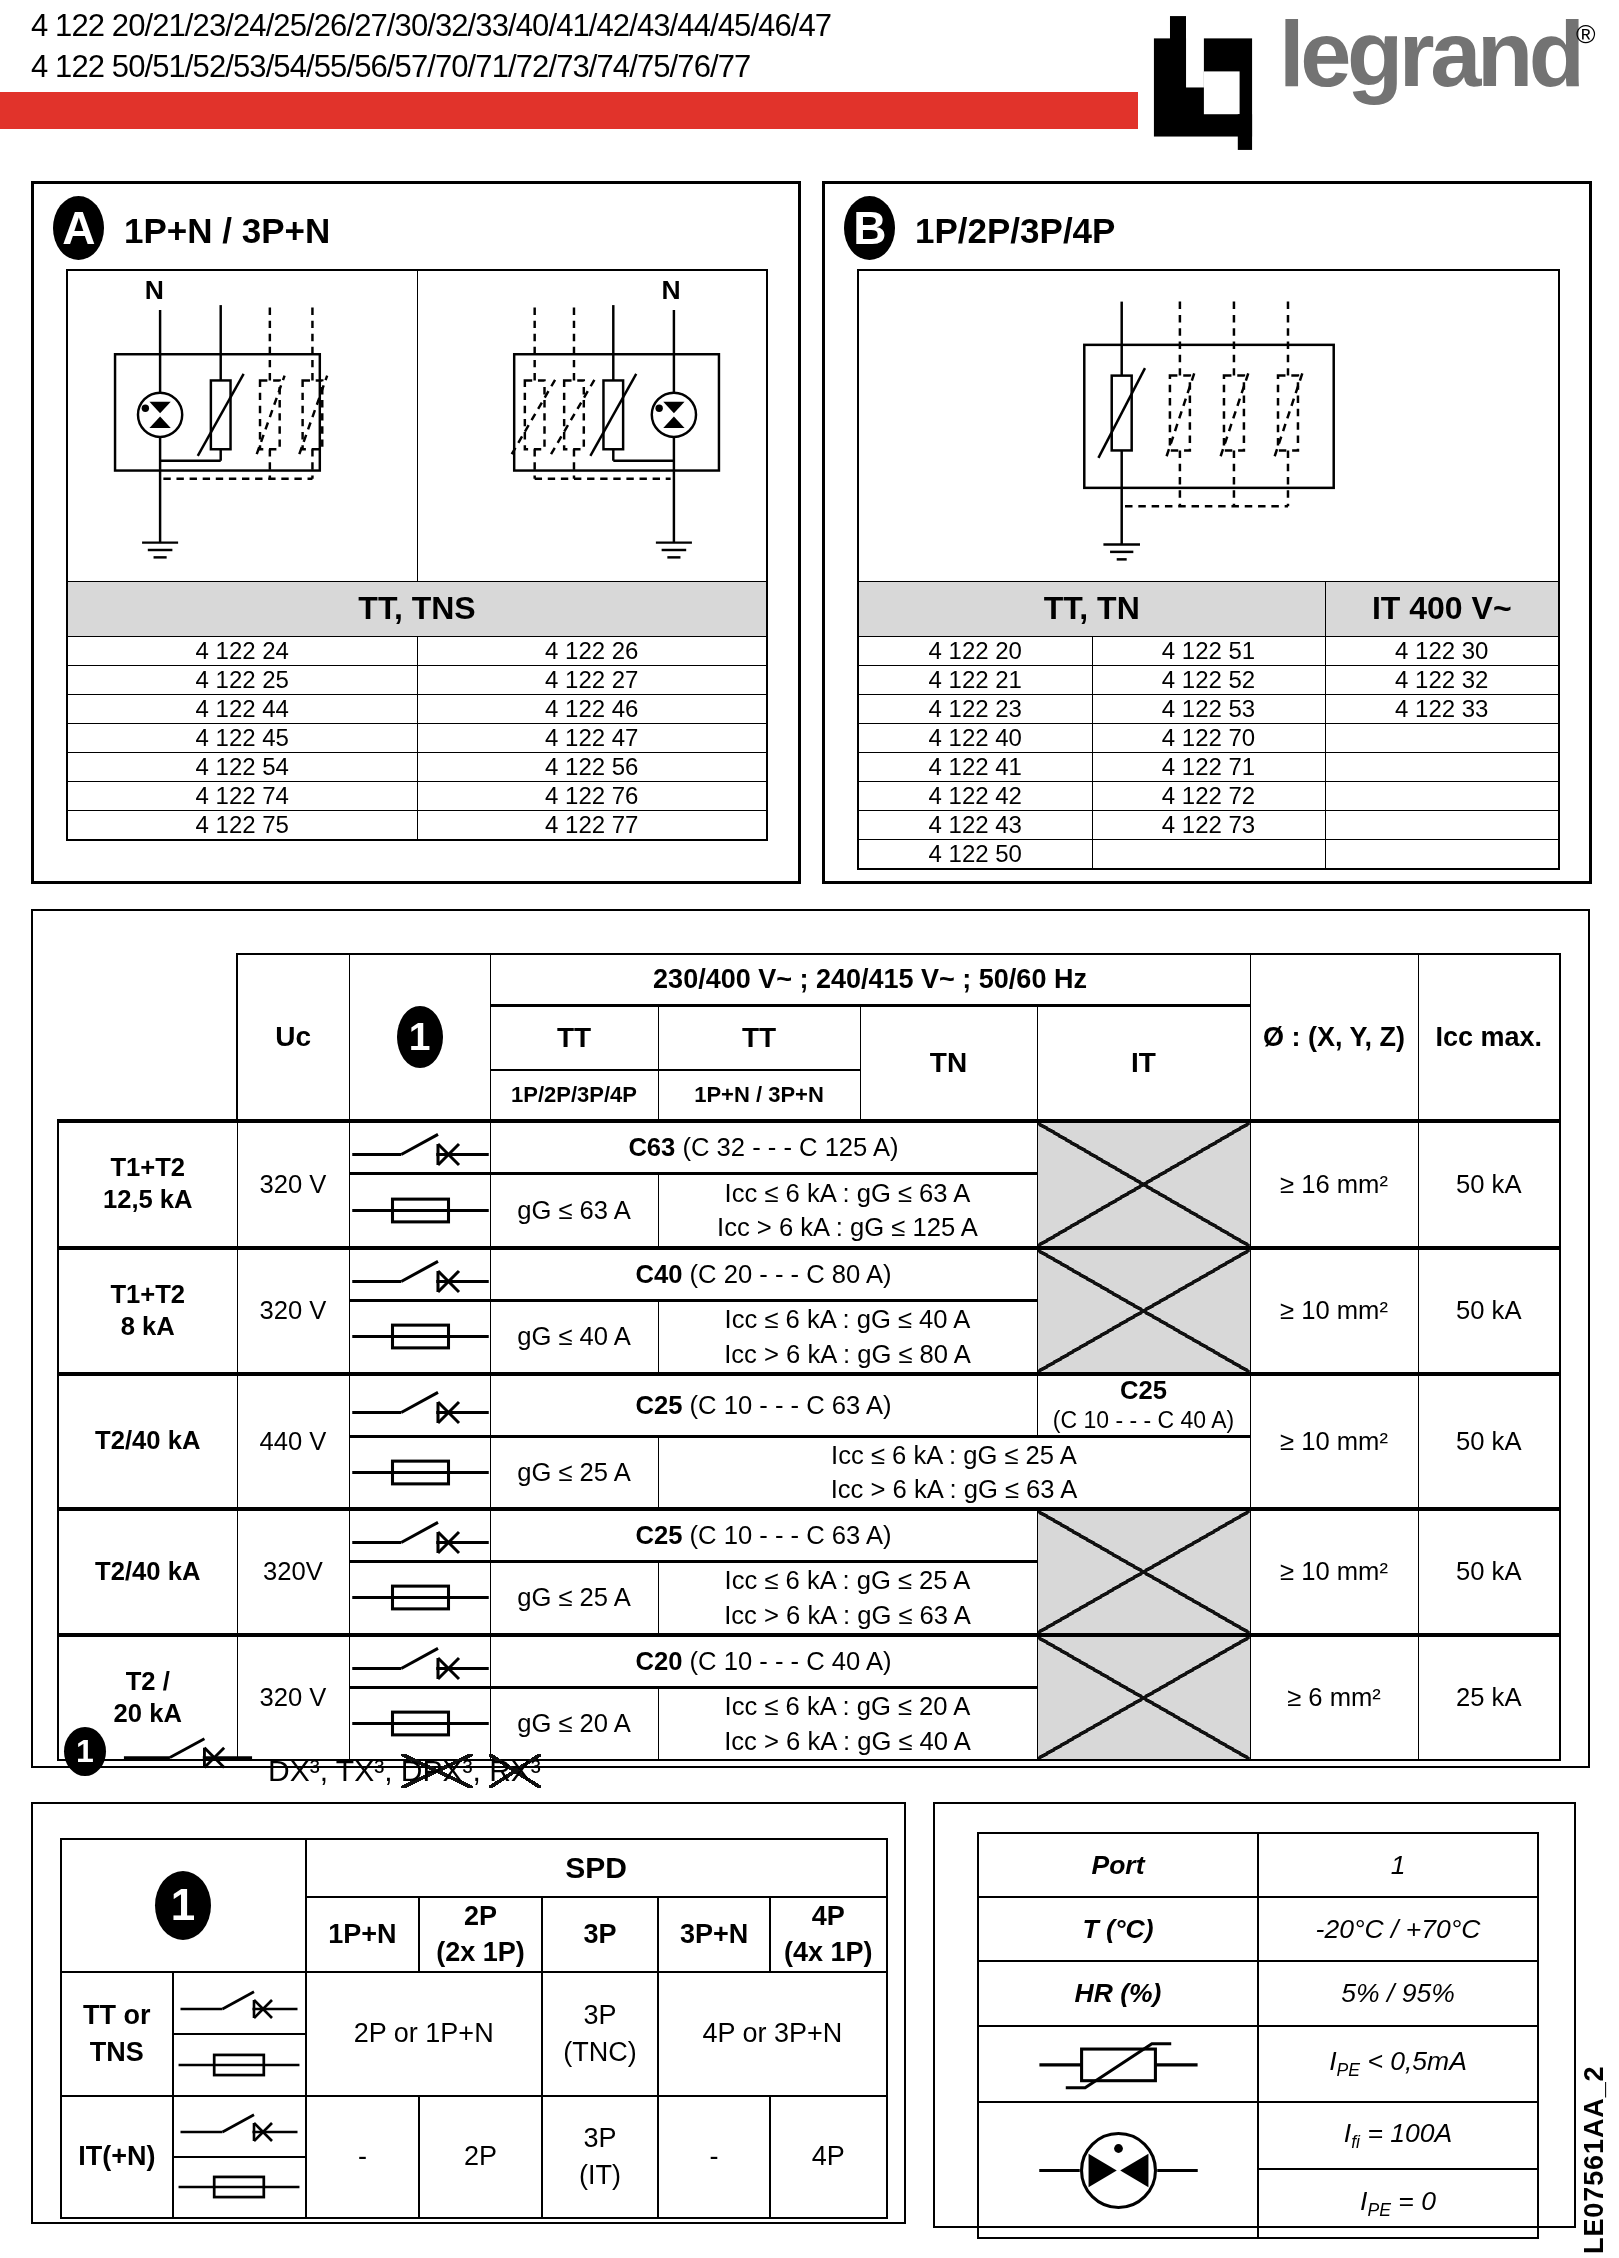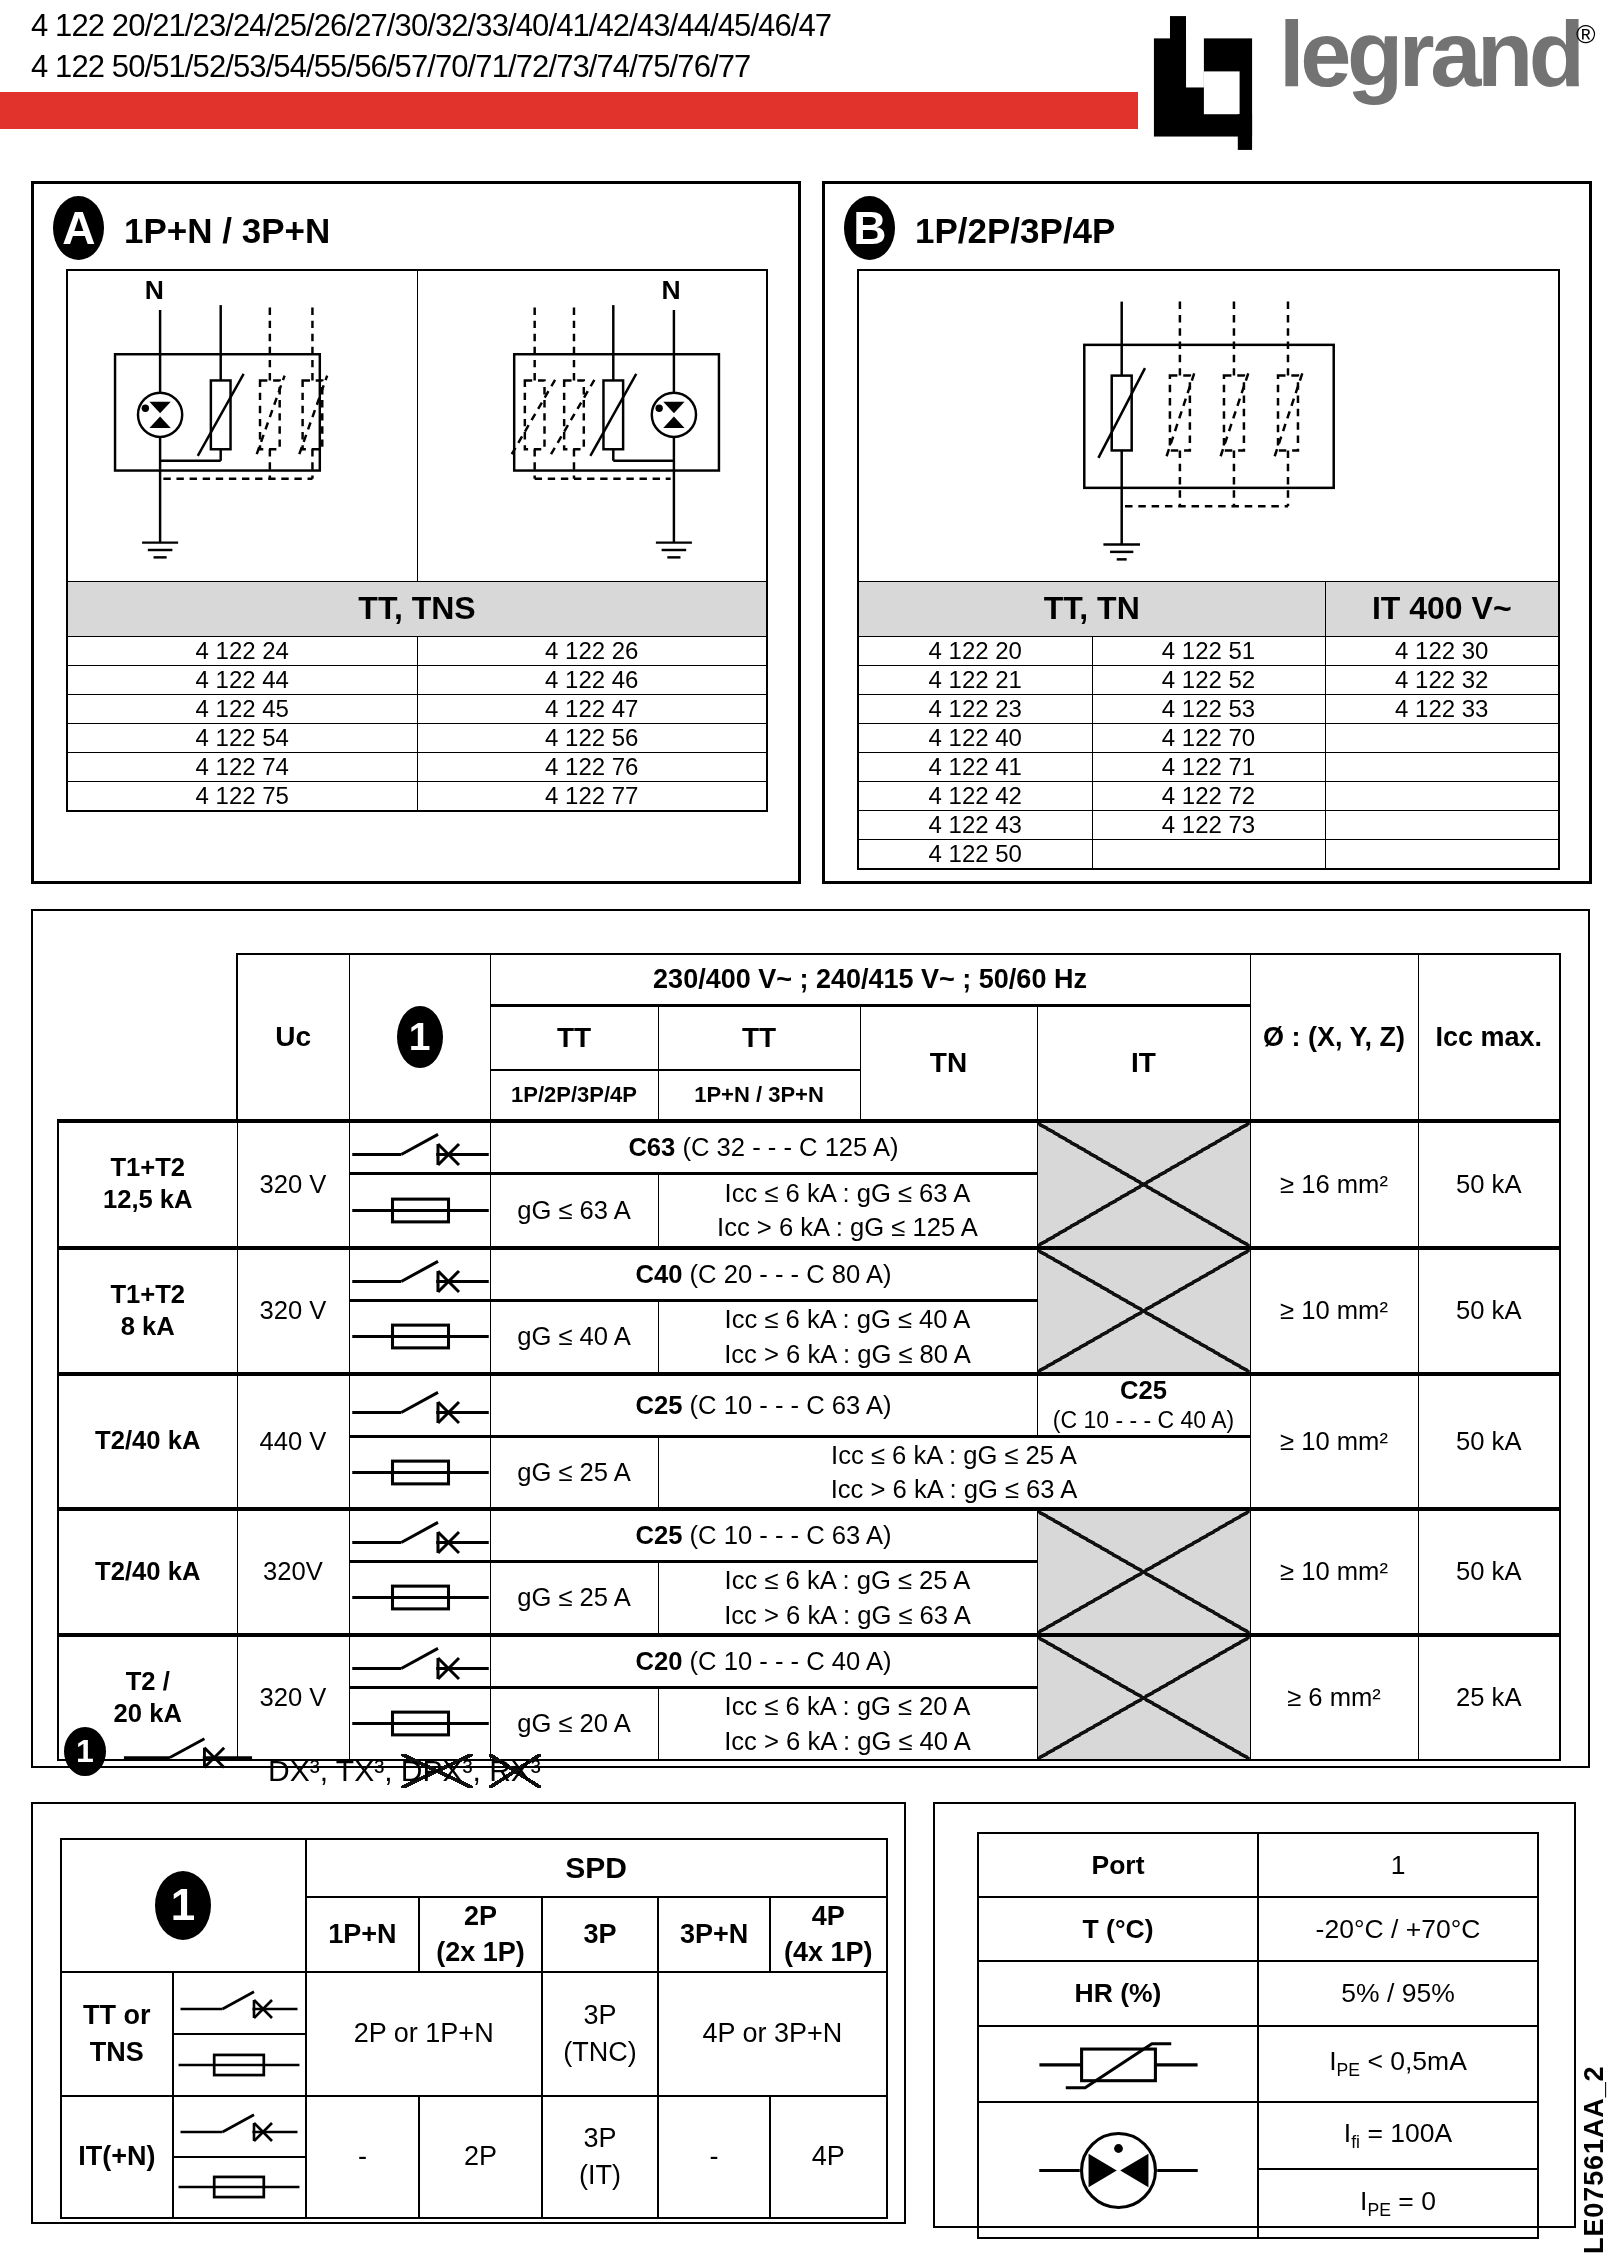--- a/index.html
+++ b/index.html
@@ -46,21 +46,21 @@
   .footnote{position:absolute;left:31px;top:803px;display:flex;align-items:center;font-size:30px;}
   .fn-badge{width:42px;height:49px;font-size:32px;margin-right:16px;}
   .fn-ic{margin-right:14px;}
   .fn-items span{font-size:30px;}
   .crossed{position:relative;display:inline-block;background:
      linear-gradient(to top right, transparent calc(50% - 1.9px), #111 0, #111 calc(50% + 1.9px), transparent 0),
      linear-gradient(to bottom right, transparent calc(50% - 1.9px), #111 0, #111 calc(50% + 1.9px), transparent 0); margin-top: 40px;}
   
   .spdt{position:absolute;left:26.5px;top:34px;width:828px;border:2.6px solid #000;}
   .spdt td{border-width:2.6px;font-size:27px;}
-  .portt{position:absolute;left:42px;top:28px;width:559px;border:2.6px solid #000;}
+  .portt{position:absolute;left:42px;top:28px;width:559px;border:2.6px solid #000;font-style:italic;}
   .portt td{border-width:2.6px;font-size:26.5px;}
   .portt sub,.fx sub{font-size:17.6px;}
   .docref{position:absolute;left:1579px;top:2069px;height:185px;writing-mode:vertical-rl;transform:rotate(180deg);
           font-size:27px;font-weight:bold;letter-spacing:0.9px;}
   svg{display:block;margin:0 auto;}
   .icw svg{margin:0 auto;}
 </style>
 </head>
 <body>
 
@@ -180,20 +180,24 @@
         </td>
       </tr>
       <tr style="height:55px">
         <td colspan="2" class="gray">TT, TNS</td>
       </tr>
       <tr style="height:29px">
             <td>4 122 24</td>
             <td>4 122 26</td>
           </tr>
       <tr style="height:29px">
+            <td>4 122 25</td>
+            <td>4 122 27</td>
+          </tr>
+      <tr style="height:29px">
             <td>4 122 44</td>
             <td>4 122 46</td>
           </tr>
       <tr style="height:29px">
             <td>4 122 45</td>
             <td>4 122 47</td>
           </tr>
       <tr style="height:29px">
             <td>4 122 54</td>
             <td>4 122 56</td>

